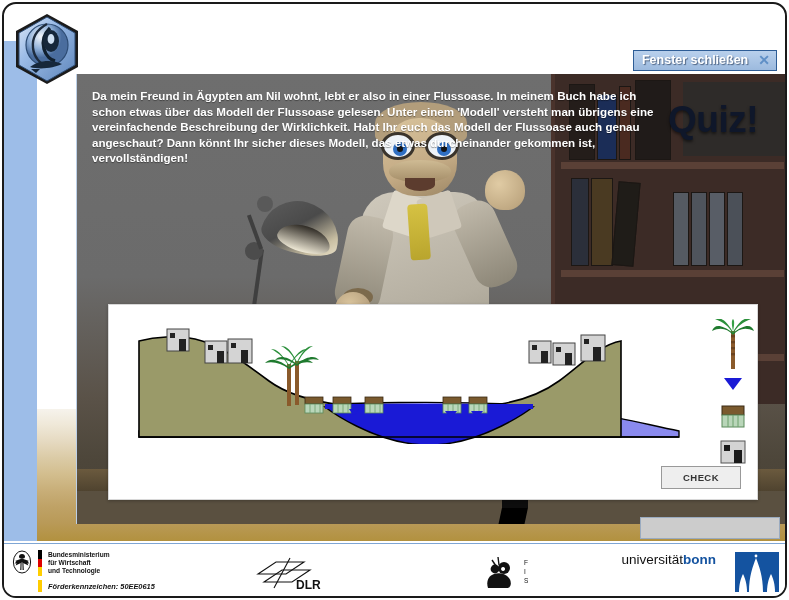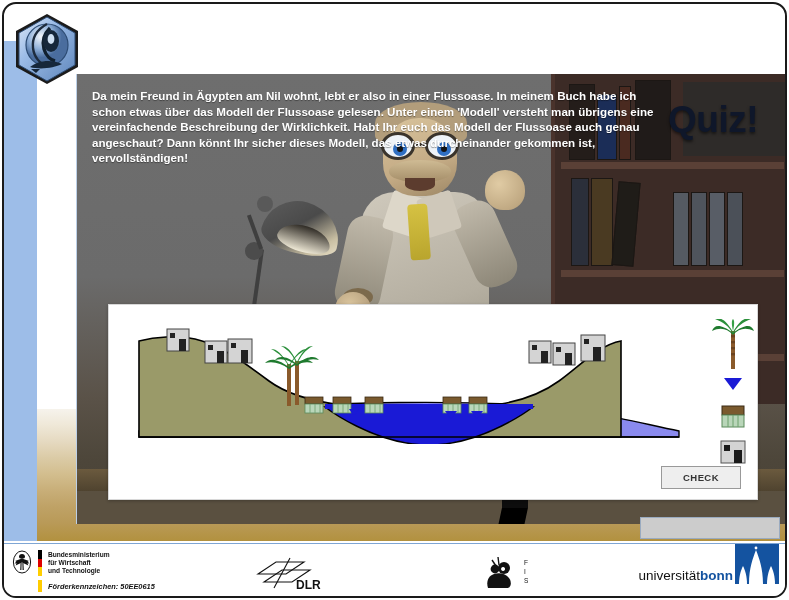--- a/index.html
+++ b/index.html
@@ -259,21 +259,21 @@
   .bmwi-bars { width:4px; height:26px; display:flex; flex-direction:column; }
   .bmwi-bars i { flex:1; display:block; }
   .bmwi-txt { font-size:6.6px; font-weight:bold; color:#111; line-height:8.2px; padding-top:1px; }
   .foerder { position:absolute; left:8px; top:36px; display:flex; gap:6px; align-items:center; }
   .foerder .stripe { width:4px; height:12px; background:#FFCC00; margin-left:26px; }
   .foerder .t { font-size:7.4px; font-style:italic; font-weight:bold; color:#111; }
 
   .dlr { position:absolute; left:250px; top:12px; width:70px; height:36px; }
   .fis { position:absolute; left:478px; top:10px; width:60px; height:38px; display:flex; gap:4px; }
   .fis-letters { font-size:6.5px; color:#111; line-height:9px; padding-top:4px; }
-  .unibonn { position:absolute; right:10px; top:0; display:flex; align-items:flex-end; gap:2px; }
+  .unibonn { position:absolute; right:10px; top:8px; display:flex; align-items:flex-start; gap:19px; }
   .unibonn .mark { width:44px; height:40px; }
   .unibonn .word { font-size:13.5px; color:#111; line-height:15px; padding-bottom:1px; }
   .unibonn .word b { color:#1453a0; }
 </style>
 </head>
 <body>
 
 <div id="app">
   <div class="window-frame">
 
@@ -349,20 +349,24 @@
 
       <div class="desk"></div>
       <div class="desk-front"></div>
       <div class="desk-obj"></div>
       <div class="desk-obj2"></div>
     </div>
 
     <div class="intro-text">Da mein Freund in Ägypten am Nil wohnt, lebt er also in einer Flussoase. In meinem Buch habe ich schon etwas über das Modell der Flussoase gelesen. Unter einem 'Modell' versteht man übrigens eine vereinfachende Beschreibung der Wirklichkeit. Habt Ihr euch das Modell der Flussoase auch genau angeschaut? Dann könnt Ihr sicher dieses Modell, das etwas durcheinander gekommen ist, vervollständigen!</div>
     <div class="quiz-label">Quiz!</div>
 
+    <div class="close-window-btn">
+      <span class="lbl">Fenster schließen</span>
+      <span class="x">✕</span>
+    </div>
 
     <div class="quiz-card">
 
       <svg class="diagram" viewBox="0 0 560 125">
 
         <path d="M10,118 L10,112 C60,112 95,95 140,90 C210,82 330,82 400,86 C460,90 510,104 550,112 L550,118 Z" fill="#8a8aee" stroke="#000" stroke-width="1.4"></path>
 
         <path d="M10,118 L10,22 C26,18 48,16 66,20 C92,26 116,44 140,62 C175,88 240,90 300,90
                  C360,90 400,84 430,62 C452,46 470,26 492,22 L492,118 Z" fill="#9a9a69" stroke="#000" stroke-width="1.6"></path>
 

